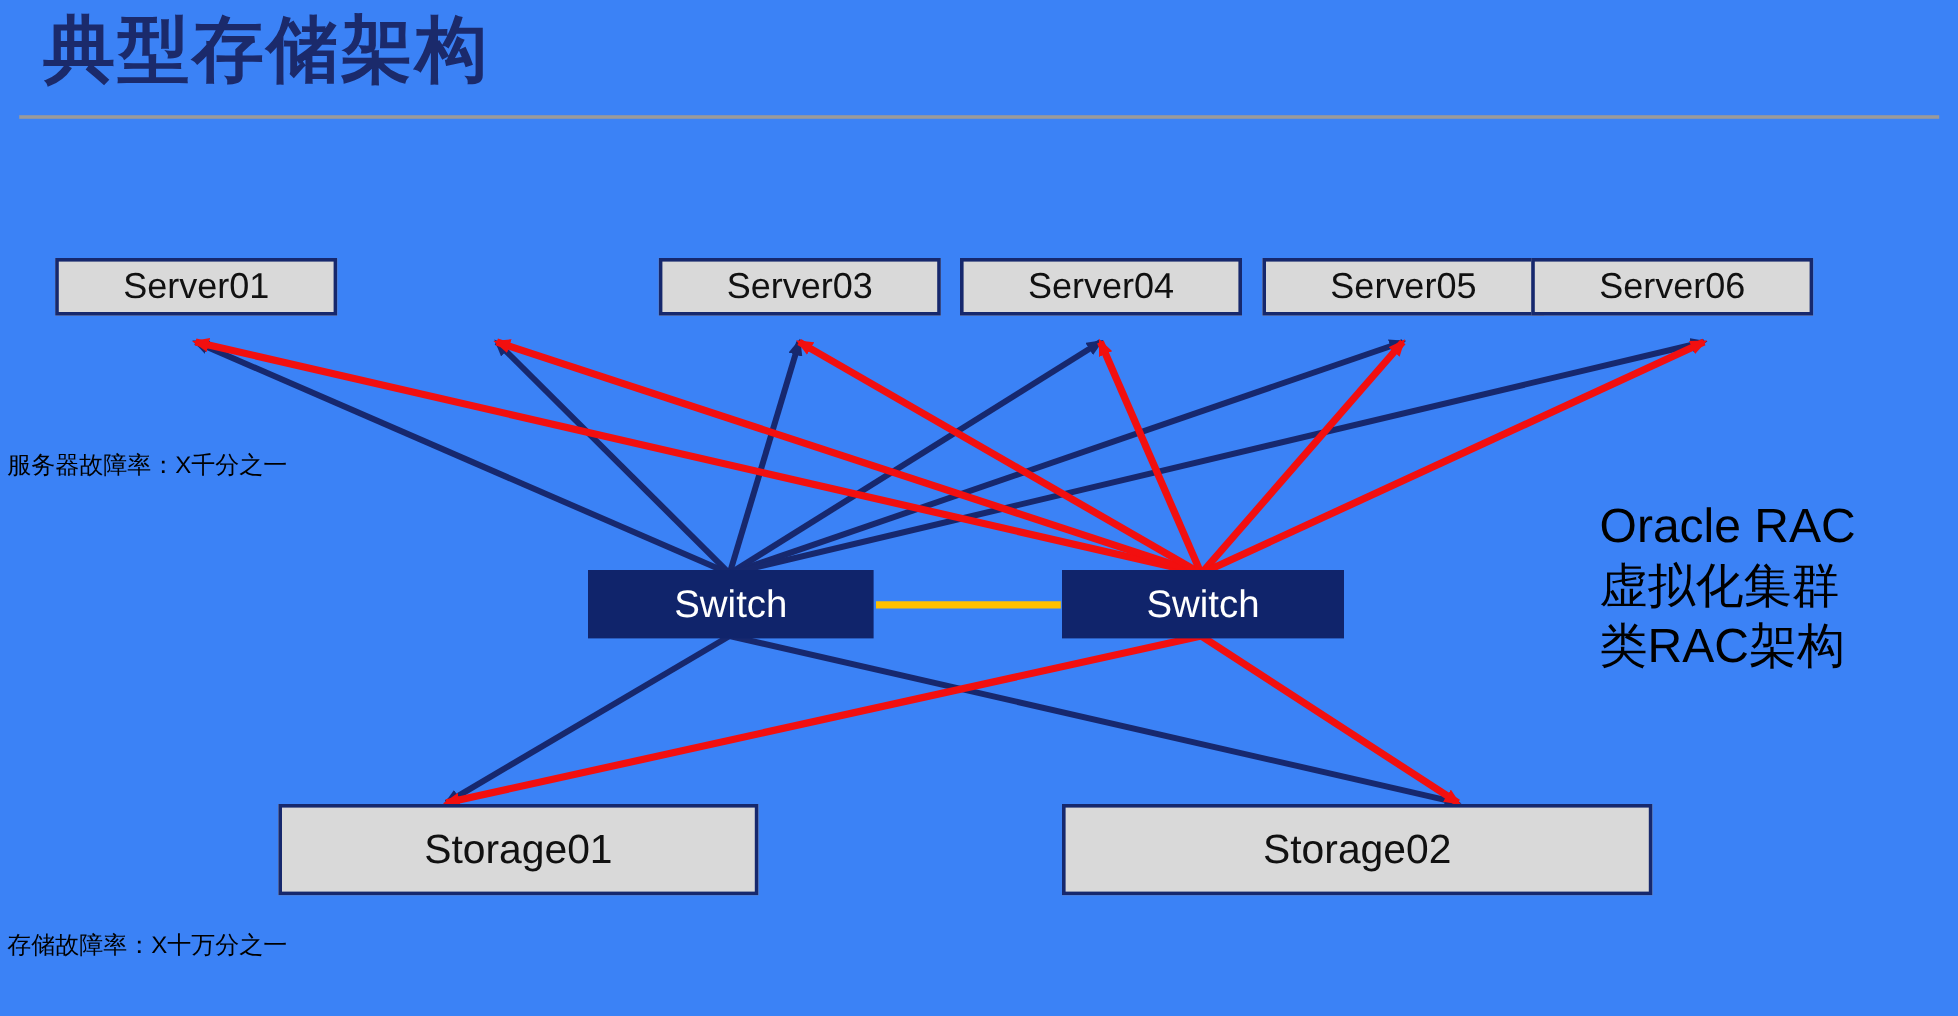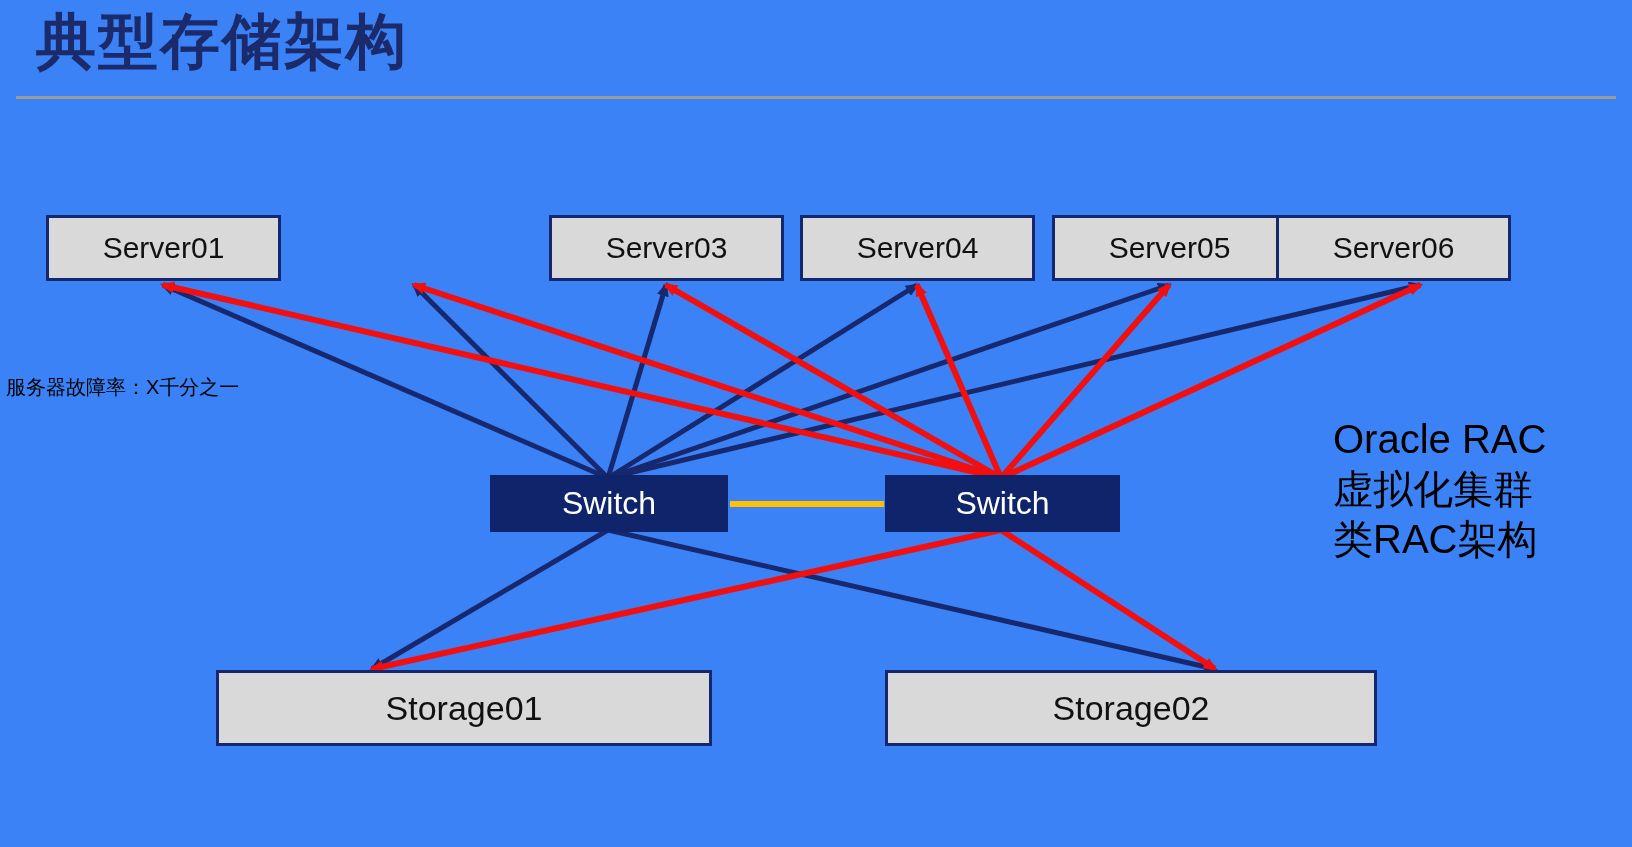--- a/index.html
+++ b/index.html
@@ -15,21 +15,21 @@
   .divider{
     position:absolute;left:16px;right:16px;top:96px;height:3px;
     background:#9a9a9a;
   }
   #wires{position:absolute;left:0;top:0;width:1632px;height:847px;z-index:1;}
   .node{
     position:absolute;box-sizing:border-box;z-index:2;
     display:flex;align-items:center;justify-content:center;
   }
   .server{
-    top:215px;height:66px;width:235px;
+    top:215px;height:48px;width:235px;
     background:var(--box-fill,#d9d9d9);
     border:3px solid var(--box-border,#16286d);
     font-size:30px;color:#111;
   }
   .switch{
     top:475px;height:57px;
     background:var(--switch-fill,#10246b);
     font-size:32px;color:#fff;
   }
   .storage{
@@ -100,28 +100,29 @@
       <span>Server06</span>
     </div>
 
   <div class="node switch" style="left:490px;width:238px">
       <span>Switch</span>
     </div>
   <div class="node switch" style="left:885px;width:235px">
       <span>Switch</span>
     </div>
 
-  <div class="node storage" style="left:216px;width:496px">
+  <div class="node storage" style="left:232px;width:400px">
       <span>Storage01</span>
     </div>
   <div class="node storage" style="left:885px;width:492px">
       <span>Storage02</span>
     </div>
 
   <div class="caption server-rate">服务器故障率：X千分之一</div>
+  <div class="caption storage-rate">存储故障率：X十万分之一</div>
 
   <div class="note">
     <div>Oracle RAC</div>
     <div>虚拟化集群</div>
     <div>类RAC架构</div>
   </div>
 
 </div>
 
 </body></html>

